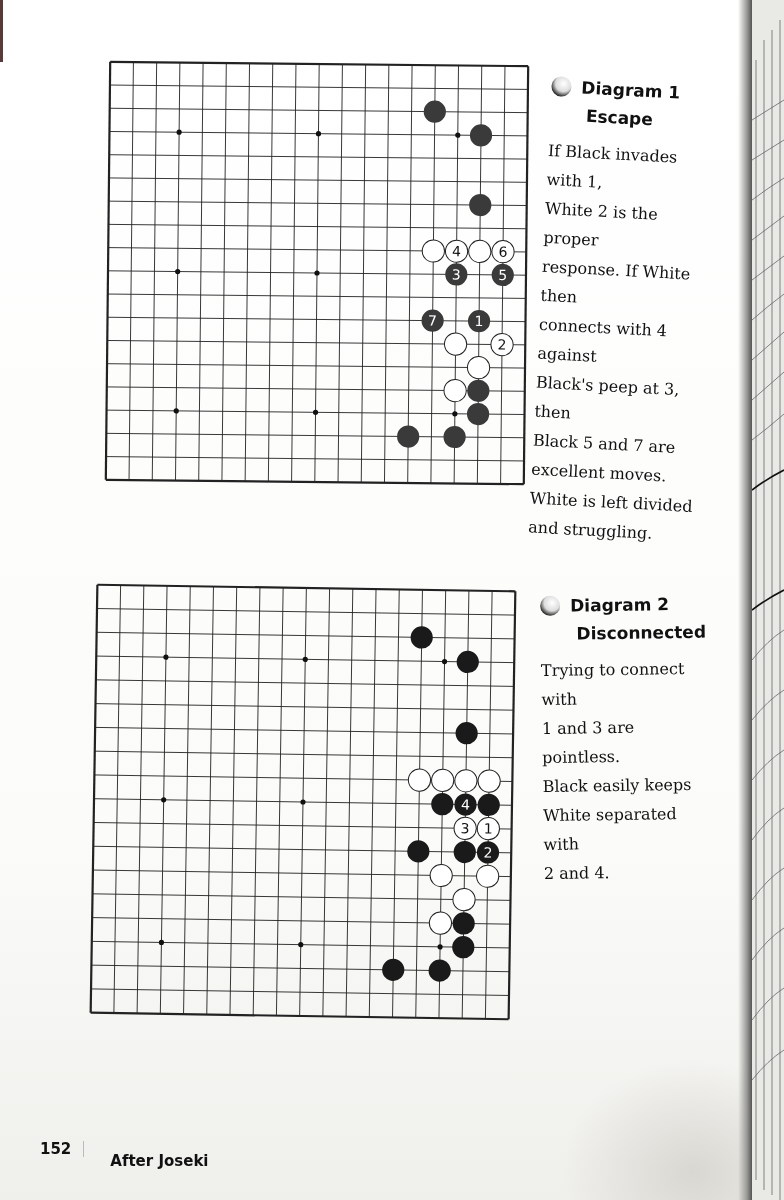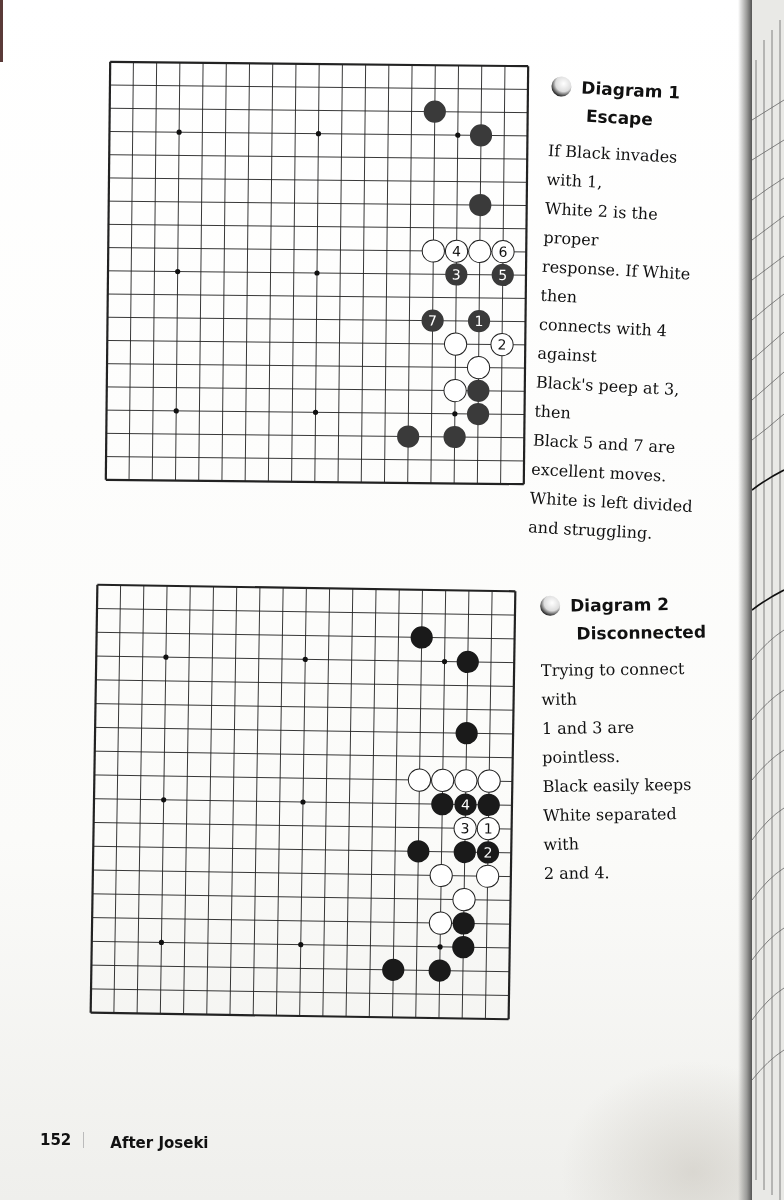--- a/index.html
+++ b/index.html
@@ -50,21 +50,21 @@
     font-family: "DejaVu Serif", serif; font-size: 16px; line-height: 29px;
     margin-top: 12px; width: 170px;
   }
   .caption-body p { margin: 0; }
 
   .footer {
     position: absolute; left: 40px; top: 1128px; display: flex; align-items: center;
     font-family: "DejaVu Sans", sans-serif; font-weight: bold; font-size: 15px; color: #111;
   }
   .footer .sep { width: 1px; height: 16px; background: #bbb; margin: 0 26px 0 12px; }
-  .footer .title { margin-top: 6px; }
+  .footer .title { margin-top: 24px; }
 </style>
 </head>
 <body>
 
 <div class="page">
   <div class="left-edge"></div>
   <div class="page-shade"></div>
 
   <div class="board" id="board-0" style="left:106px; top:62px; transform: rotate(0.6deg); transform-origin: 50% 50%;">
       <svg width="422" height="422">

